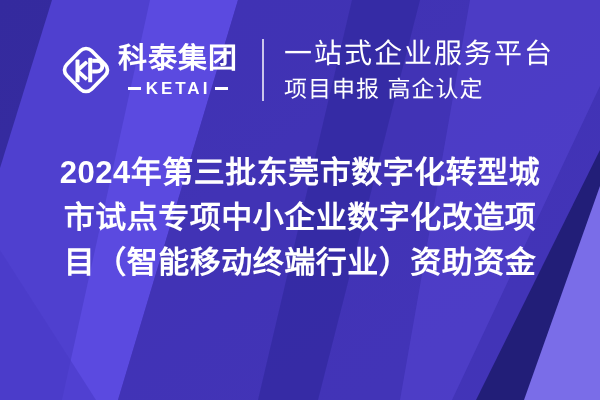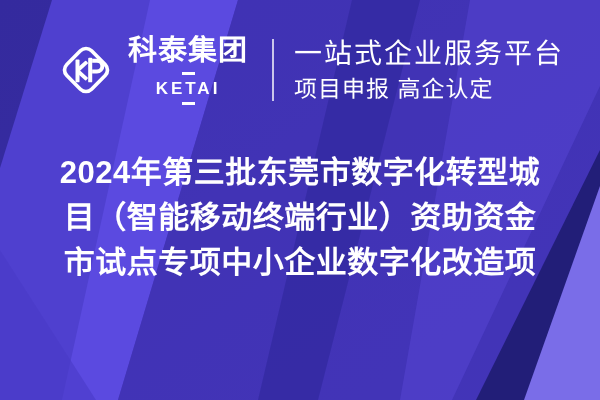--- a/index.html
+++ b/index.html
@@ -41,21 +41,21 @@
     height: 140px;
     display: flex;
     align-items: center;
     box-sizing: border-box;
     padding-left: 58px;
   }
 
   .brand {
     display: flex;
     align-items: center;
-    gap: 14px;
+    gap: 4px;
   }
 
   .logo-mark {
     width: 56px;
     height: 56px;
     flex: 0 0 auto;
     display: block;
   }
 
   .brand-text {
@@ -69,21 +69,20 @@
     font-size: 29px;
     font-weight: 700;
     letter-spacing: 1px;
     white-space: nowrap;
   }
   .brand-en-row {
     display: flex;
     align-items: center;
     gap: 5px;
     margin-top: 7px;
-    flex-direction: column;
   }
   .brand-dash {
     display: block;
     width: 13px;
     height: 3px;
     background: #ffffff;
   }
   .brand-en {
     color: #ffffff;
     font-size: 17px;
@@ -209,17 +208,17 @@
     <div class="divider"></div>
 
     <div class="tagline">
       <div class="tagline-main">一站式企业服务平台</div>
       <div class="tagline-sub">项目申报 高企认定</div>
     </div>
   </div>
 
   <div class="title-block">
     <div class="title-line">2024年第三批东莞市数字化转型城</div>
+    <div class="title-line">市试点专项中小企业数字化改造项</div>
     <div class="title-line">目（智能移动终端行业）资助资金</div>
-    <div class="title-line">市试点专项中小企业数字化改造项</div>
   </div>
 
 </div>
 
 </body></html>

